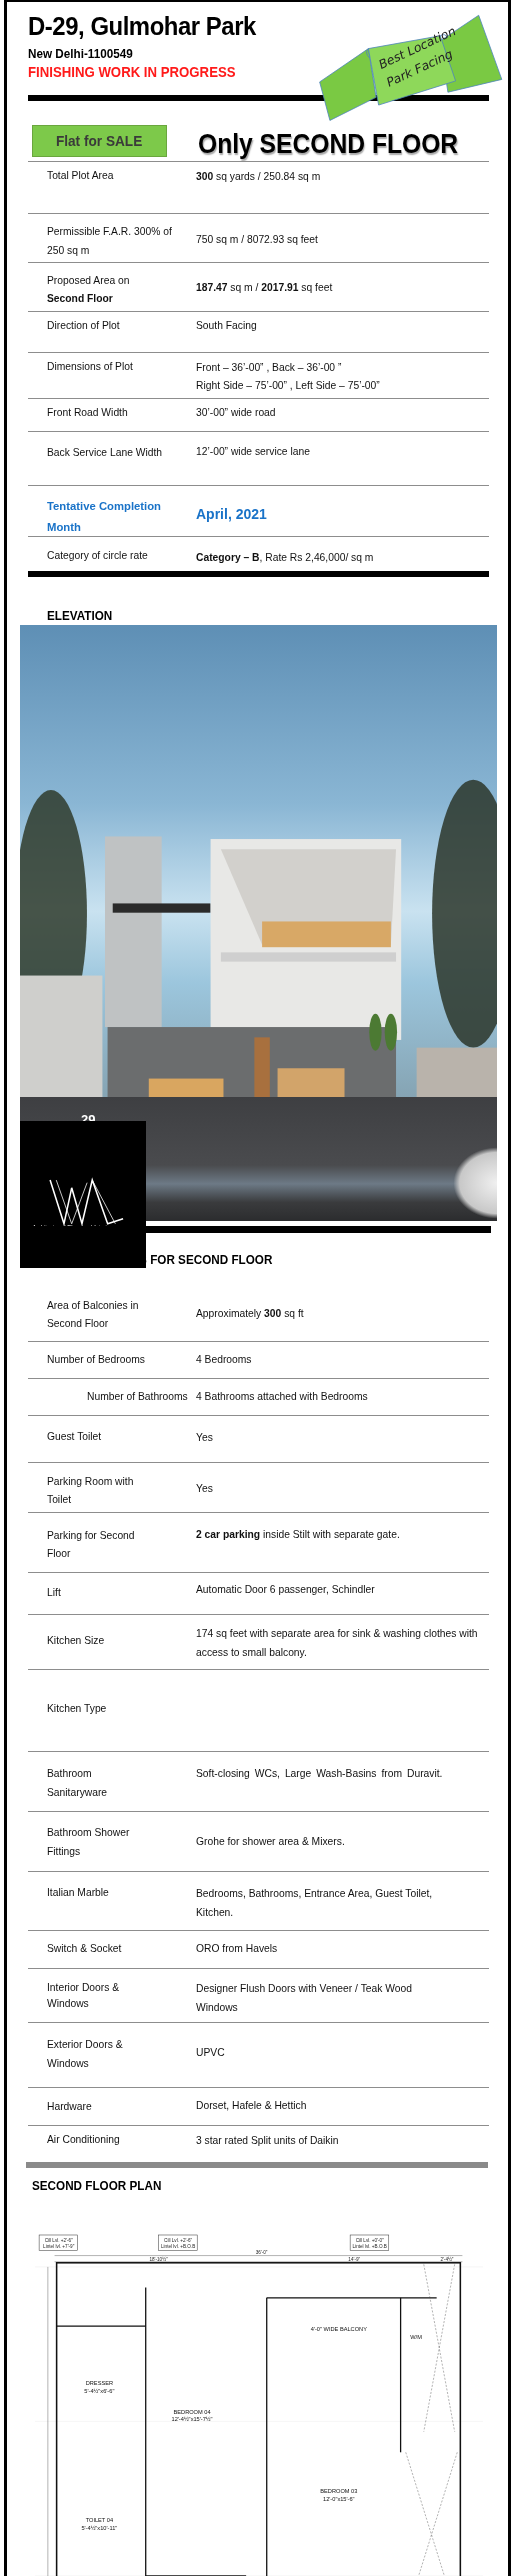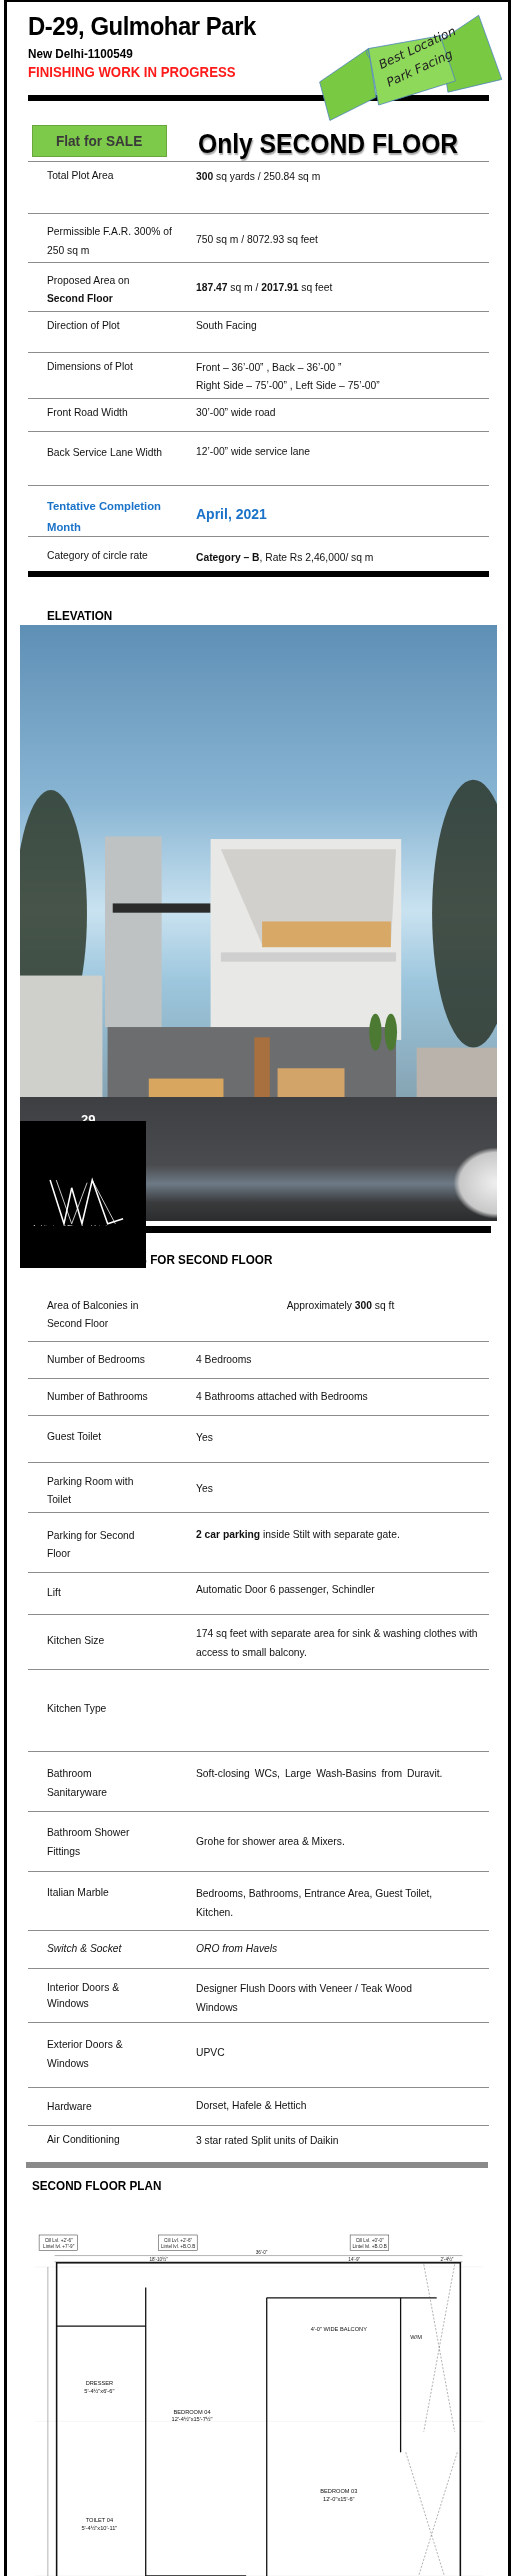--- a/index.html
+++ b/index.html
@@ -153,28 +153,28 @@
   <div class="abs" style="left:12.4px; top:103px; font-size:5.7px; color:#fff; white-space:nowrap;">Architecture | Planning | Interiors</div>
 </div>
 
 <div class="abs hbar" style="left:27px; top:1226px; width:464px; height:7.2px;"></div>
 
 <div class="abs section-h" style="left:47px; top:1252px;">GENERAL SPECS FOR SECOND FLOOR</div>
 
 <div>
   <div class="row" style="top:1288px; border-top:none; height:53px;">
     <div class="lbl" style="top:9.3px; width:113px; line-height:18px;">Area of Balconies in Second Floor</div>
-    <div class="val" style="top:10px;text-align:center;"><span>Approximately </span><b>300</b><span> sq ft</span></div>
+    <div class="val" style="top:18px;"><span>Approximately </span><b>300</b><span> sq ft</span></div>
   </div>
   <div class="row" style="top:1341px; height:37px;">
     <div class="lbl" style="top:10.3px;">Number of Bedrooms</div>
     <div class="val" style="top:10.3px;">4 Bedrooms</div>
   </div>
   <div class="row" style="top:1378px; height:37px;">
-    <div class="lbl" style="top:10.3px;">Number of Bathrooms</div>
+    <div class="lbl" style="top:10.3px;margin-left:40px;">Number of Bathrooms</div>
     <div class="val" style="top:10.3px;">4 Bathrooms attached with Bedrooms</div>
   </div>
   <div class="row" style="top:1415px; height:46px;">
     <div class="lbl" style="top:13px;">Guest Toilet</div>
     <div class="val" style="top:14px;">Yes</div>
   </div>
   <div class="row" style="top:1462px; height:49px;">
     <div class="lbl" style="top:10.3px; width:108px; line-height:18px;">Parking Room with Toilet</div>
     <div class="val" style="top:17.5px;">Yes</div>
   </div>
@@ -198,21 +198,21 @@
     <div class="val" style="top:13px; width:258px; line-height:18.5px; word-spacing:2.1px;">Soft-closing WCs, Large Wash-Basins from Duravit.</div>
   </div>
   <div class="row" style="top:1811px; height:60px;">
     <div class="lbl" style="top:12.4px; width:103px; line-height:18.5px;">Bathroom Shower Fittings</div>
     <div class="val" style="top:21.6px;">Grohe for shower area &amp; Mixers.</div>
   </div>
   <div class="row" style="top:1871px; height:50px;">
     <div class="lbl" style="top:13.4px;">Italian Marble</div>
     <div class="val" style="top:13.4px; width:258px; line-height:18.5px;">Bedrooms, Bathrooms, Entrance Area, Guest Toilet, Kitchen.</div>
   </div>
-  <div class="row" style="top:1930px; height:38px;font-style:italic;">
+  <div class="row" style="top:1930px; height:38px;">
     <div class="lbl" style="top:10.3px;">Switch &amp; Socket</div>
     <div class="val" style="top:10.3px;">ORO from Havels</div>
   </div>
   <div class="row" style="top:1968px; height:54px;">
     <div class="lbl" style="top:11.3px; width:93px; line-height:16px;">Interior Doors &amp; Windows</div>
     <div class="val" style="top:11.3px; width:232px; line-height:18.5px;">Designer Flush Doors with Veneer / Teak Wood Windows</div>
   </div>
   <div class="row" style="top:2022px; height:64px;">
     <div class="lbl" style="top:13px; width:93px; line-height:18.5px;">Exterior Doors &amp; Windows</div>
     <div class="val" style="top:21.6px;">UPVC</div>

